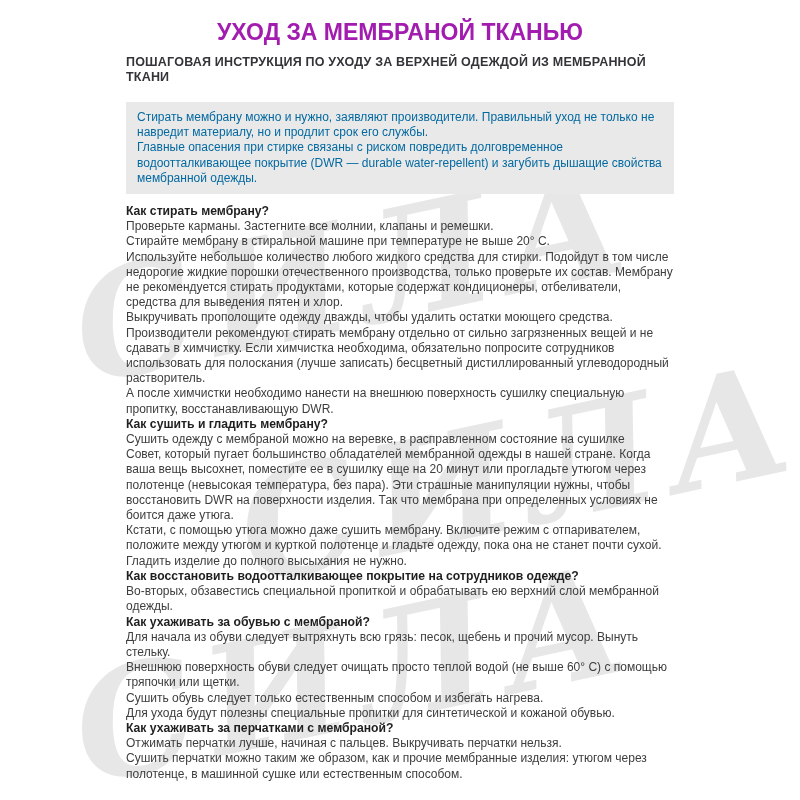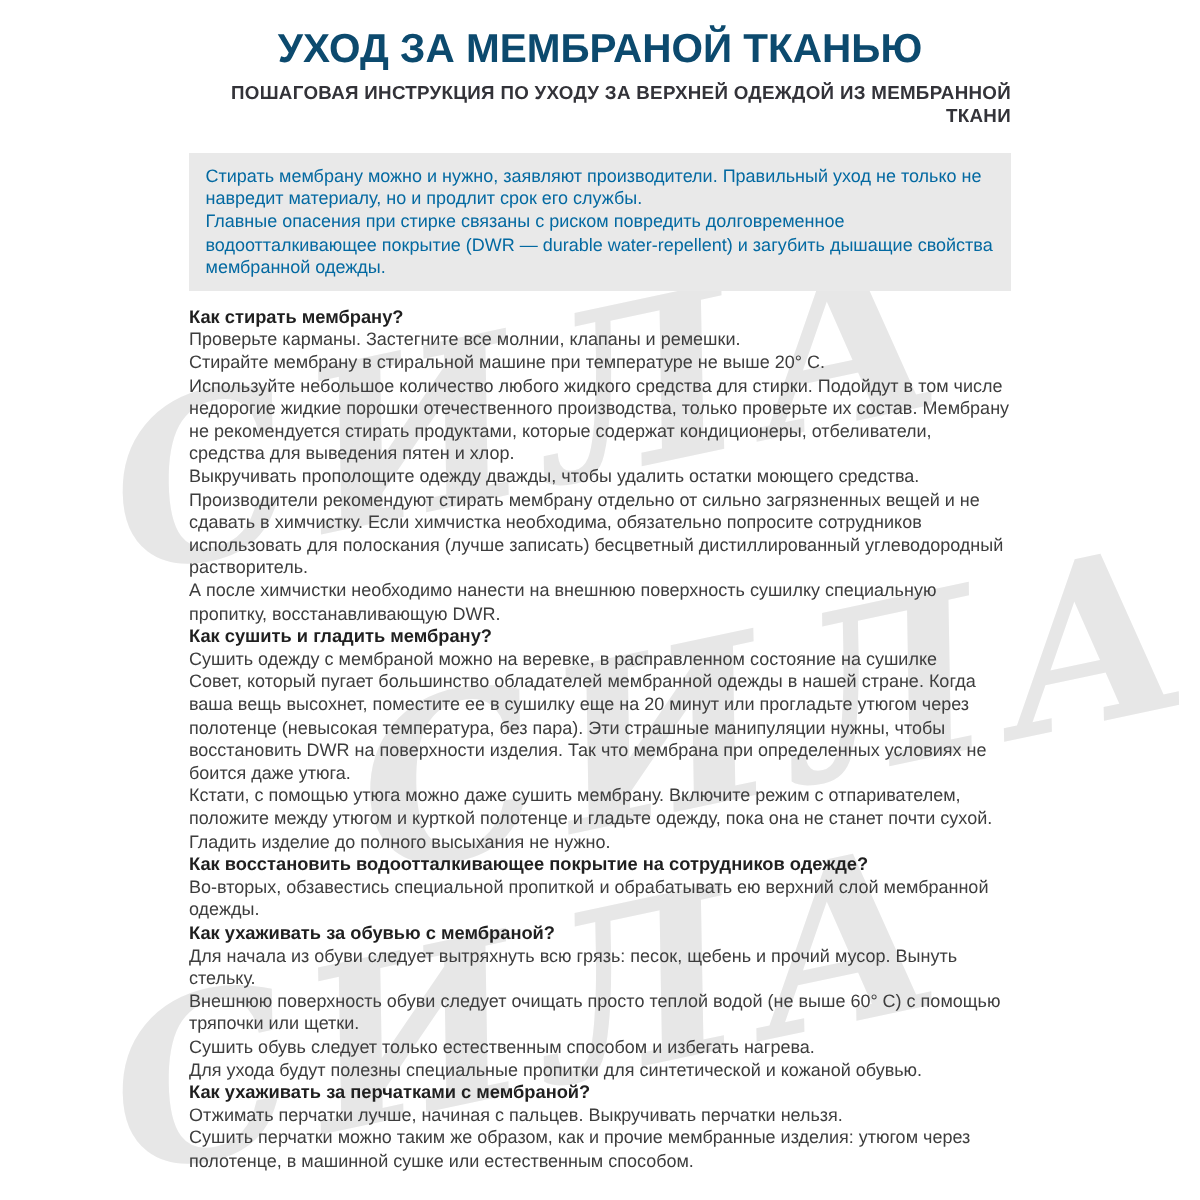--- a/index.html
+++ b/index.html
@@ -38,29 +38,29 @@
   .content {
     position: relative;
     z-index: 1;
     width: 548px;
     margin: 0 auto;
     padding-top: 14px;
   }
   .page-title {
     margin: 0;
     text-align: center;
-    color: #0c4a6e;
-    font-size: 27px;
+    color: #a21caf;
+    font-size: 23px;
     line-height: 37px;
     font-weight: bold;
     letter-spacing: 0px;
   }
   .page-subtitle {
     margin-top: 4px;
-    text-align: right;
+    text-align: left;
     color: #333339;
     font-size: 12.5px;
     line-height: 15px;
     font-weight: bold;
     letter-spacing: 0.2px;
   }
   .intro-box {
     margin-top: 17px;
     background: #e9e9e9;
     padding: 8px 11px;

